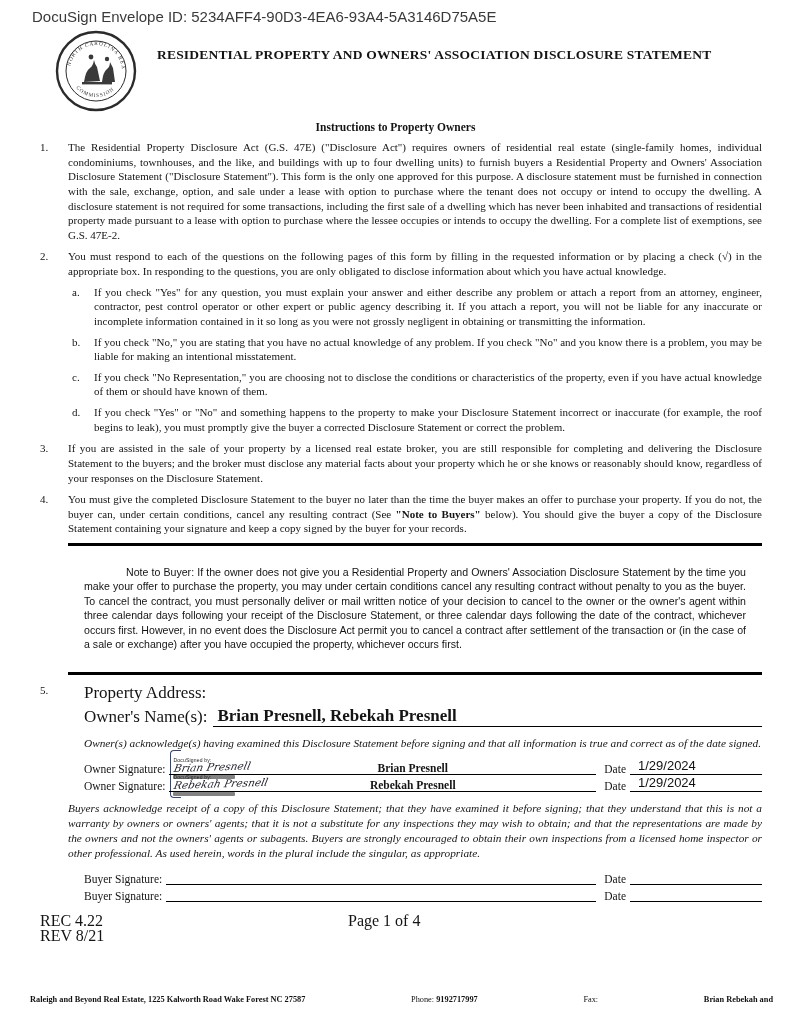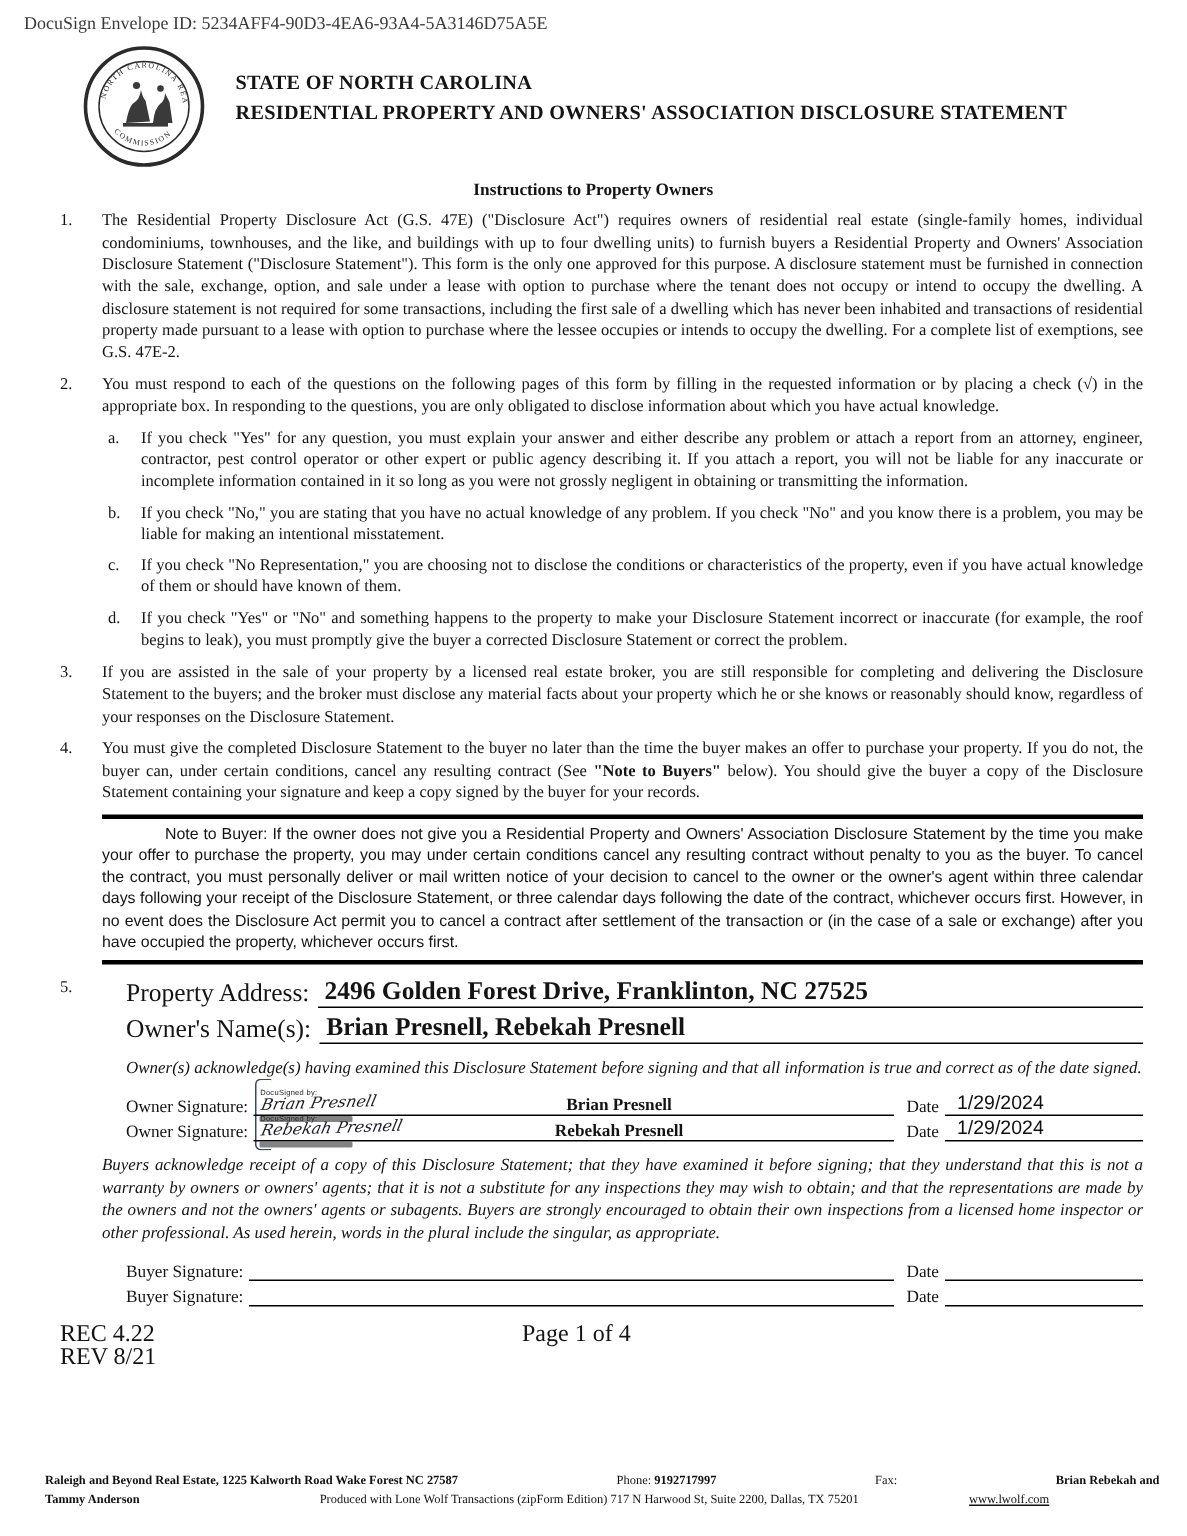--- a/index.html
+++ b/index.html
@@ -2,39 +2,39 @@
 <html><head>
 <meta charset="utf-8">
 <style>
   html,body{margin:0;padding:0;background:#fff;}
   .page{
     position:relative;width:791px;height:1024px;background:#fff;
     font-family:"Liberation Serif",serif;color:#141414;box-sizing:border-box;
     overflow:hidden;
   }
   .envelope{
-    position:absolute;left:16px;top:8px;
-    font-family:Liberation Serif, serif;font-size:12px;color:#3a3a3a;
+    position:absolute;left:32px;top:8px;
+    font-family:Liberation Sans, sans-serif;font-size:15px;color:#3a3a3a;
   }
   .header{display:flex;align-items:flex-start;margin:30px 29px 0 55px;}
   .seal{width:82px;height:82px;flex:none;}
   .titles{margin-left:20px;padding-top:15px;}
   .title-line{font-weight:bold;font-size:13.5px;letter-spacing:0.2px;line-height:1.5;}
   .subtitle{text-align:center;font-weight:bold;font-size:11.5px;margin:9px 0 7px;}
   .content{margin:0 29px 0 68px;}
   .num-item{position:relative;text-align:justify;font-size:11px;line-height:1.33;margin-bottom:7px;}
   .num{position:absolute;left:-28px;top:0;}
   .sub-item{position:relative;text-align:justify;font-size:11px;line-height:1.33;margin:6px 0 6px 26px;}
   .sub-letter{position:absolute;left:-22px;top:0;}
   .notebox{
     border-top:3px solid #000;border-bottom:3px solid #000;
     font-family:"Liberation Sans",sans-serif;font-size:10.6px;line-height:1.36;
     text-align:justify;padding:3px 0 5px 0;margin:4px 0 8px 0;
   }
-  .notebox p{margin:0;text-indent:42px;}
+  .notebox p{margin:16px;text-indent:42px;}
   .fields{margin-left:16px;}
   .field-row{display:flex;align-items:flex-end;font-size:17px;margin-top:3px;}
   .field-label{white-space:nowrap;padding-right:6px;}
   .field-line{flex:1;border-bottom:1.7px solid #000;font-weight:bold;padding:0 0 0 4px;}
   .ack{font-style:italic;text-align:justify;font-size:11.3px;line-height:1.35;margin:9px 0 6px 16px;}
   .ack-buyer{margin-left:0;}
   .sig-group{position:relative;margin-left:16px;}
   .ds-bracket{
     position:absolute;left:86px;top:-8px;height:46px;width:10px;
     border:1.4px solid #3a4668;border-right:none;border-radius:4px 0 0 4px;
@@ -94,21 +94,20 @@
           <textPath href="#sealArcBot" startOffset="22%">COMMISSION</textPath>
         </text>
         <path d="M29 52 q2 -12 6 -14 q3 -2 4 -8 q1 5 3 7 l3 14 z" fill="#3a3a3a"></path>
         <path d="M47 52 q1 -10 5 -13 q3 -2 3 -7 q2 4 3 6 l2 14 z" fill="#3a3a3a"></path>
         <rect x="27" y="52" width="30" height="2.4" fill="#3a3a3a"></rect>
         <circle cx="36" cy="27" r="2.4" fill="#3a3a3a"></circle>
         <circle cx="52" cy="29" r="2.2" fill="#3a3a3a"></circle>
       </svg>
     </span>
     <div class="titles">
-      <div class="title-line">STATE OF NORTH CAROLINA</div>
       <div class="title-line">RESIDENTIAL PROPERTY AND OWNERS' ASSOCIATION DISCLOSURE STATEMENT</div>
     </div>
   </div>
 
   <div class="subtitle">Instructions to Property Owners</div>
 
   <div class="content">
 
     <div class="num-item">
       <span class="num">1.</span>
@@ -150,21 +149,20 @@
       <p>Note to Buyer: If the owner does not give you a Residential Property and Owners' Association Disclosure Statement by the time you make your offer to purchase the property, you may under certain conditions cancel any resulting contract without penalty to you as the buyer. To cancel the contract, you must personally deliver or mail written notice of your decision to cancel to the owner or the owner's agent within three calendar days following your receipt of the Disclosure Statement, or three calendar days following the date of the contract, whichever occurs first. However, in no event does the Disclosure Act permit you to cancel a contract after settlement of the transaction or (in the case of a sale or exchange) after you have occupied the property, whichever occurs first.</p>
     </div>
 
     <div class="num-item">
       <span class="num">5.</span>
     </div>
 
     <div class="fields">
       <div class="field-row">
         <span class="field-label">Property Address:</span>
-        <span class="field-line">2496 Golden Forest Drive, Franklinton, NC  27525</span>
       </div>
       <div class="field-row">
         <span class="field-label">Owner's Name(s):</span>
         <span class="field-line">Brian Presnell, Rebekah Presnell</span>
       </div>
     </div>
 
     <div class="ack">Owner(s) acknowledge(s) having examined this Disclosure Statement before signing and that all information is true and correct as of the date signed.</div>
 
     <div class="sig-group">
@@ -231,22 +229,15 @@
   <div class="footer">
     <div class="f-row">
       <span class="f-bold">Raleigh and Beyond Real Estate, 1225 Kalworth Road Wake Forest NC 27587</span>
       <span class="f-sp"></span>
       <span>Phone:</span>&nbsp;<span class="f-bold">9192717997</span>
       <span class="f-sp"></span>
       <span>Fax:</span>
       <span class="f-sp"></span>
       <span class="f-bold">Brian Rebekah and</span>
     </div>
-    <div class="f-row">
-      <span class="f-bold">Tammy Anderson</span>
-      <span class="f2-produced">Produced with Lone Wolf Transactions (zipForm Edition) 717 N Harwood St, Suite 2200, Dallas, TX  75201</span>
-      <span class="f-sp"></span>
-      <span class="f-link">www.lwolf.com</span>
-      <span class="f-sp"></span>
-    </div>
   </div>
 
 </div>
 
 </body></html>

